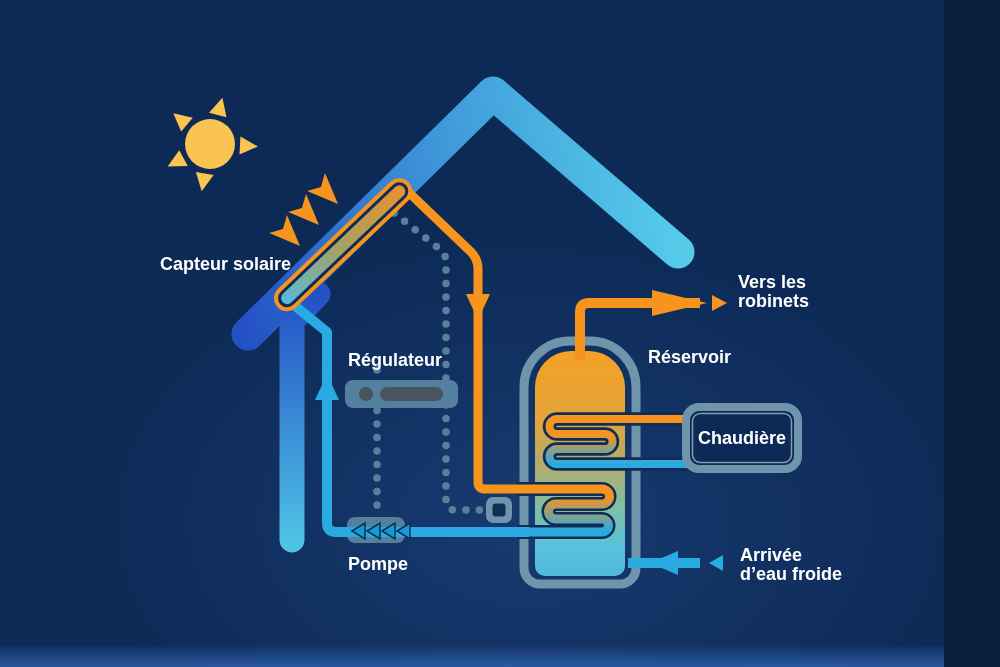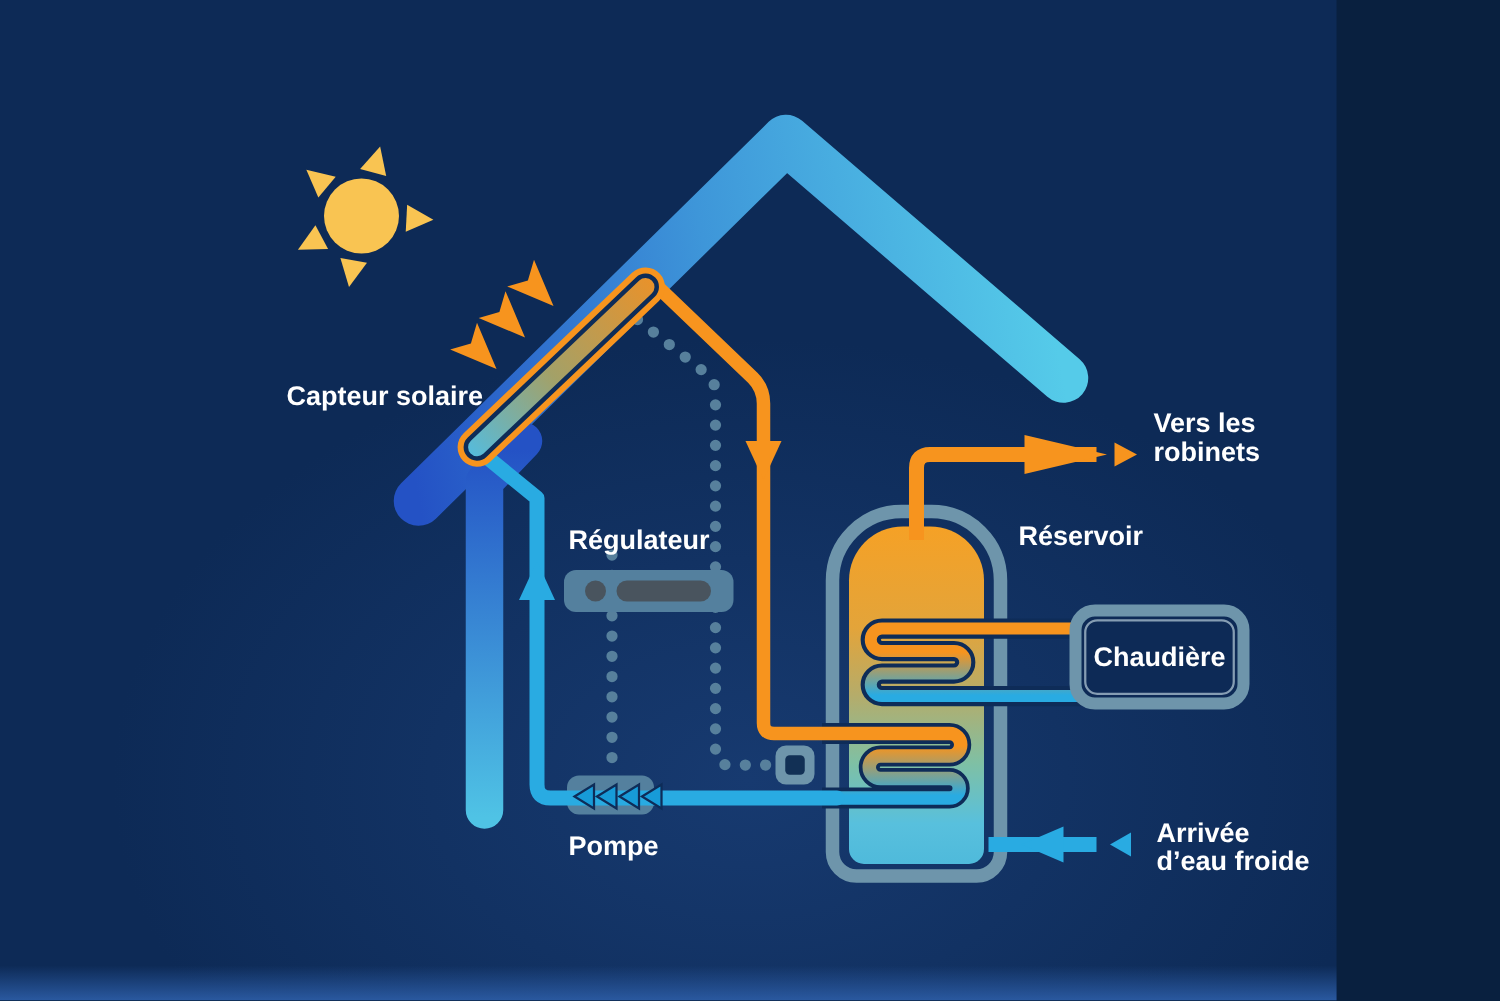--- a/index.html
+++ b/index.html
@@ -1,21 +1,20 @@
 <!DOCTYPE html>
 <html style="--background: #0D2A56; --background-glow: #173A70; --bottom-edge: #2A59A0; --orange: #F7941E; --light-blue: #29ABE2; --roof-blue-dark: #2452C5; --roof-blue-light: #55CBE9; --steel-box: #54809E; --steel-light: #6E95AB; --dot: #57809C; --control-dark: #49545E; --sun-yellow: #F9C452; --chevron-blue: #179BD8; --navy-outline: #0E2C58; --text: #FFFFFF;"><head>
 <meta charset="utf-8">
 <style>
   html,body{margin:0;padding:0;background:#09203f;}
   .stage{
-    position:relative;width:860px;height:667px;overflow:hidden;
+    position:relative;width:944px;height:667px;overflow:hidden;
     background:
       linear-gradient(to bottom, rgba(13,42,86,0) 0%, rgba(13,42,86,0) 96.5%, var(--bottom-edge,#2A59A0) 100%),
       radial-gradient(70% 65% at 56% 78%, var(--background-glow,#173A70) 0%, var(--background,#0D2A56) 68%);
-    padding-left: 31px;
   }
   svg{display:block}
   .lbl{font:700 18px "Liberation Sans", sans-serif; fill:var(--text,#fff);}
   .f-orange{fill:var(--orange)}          .s-orange{stroke:var(--orange)}
   .f-lblue{fill:var(--light-blue)}       .s-lblue{stroke:var(--light-blue)}
   .f-steel{fill:var(--steel-box)}        .f-steellight{fill:var(--steel-light)}
   .s-steellight{stroke:var(--steel-light)}
   .s-dot{stroke:var(--dot)}
   .f-dark{fill:var(--control-dark)}
   .f-sun{fill:var(--sun-yellow)}

